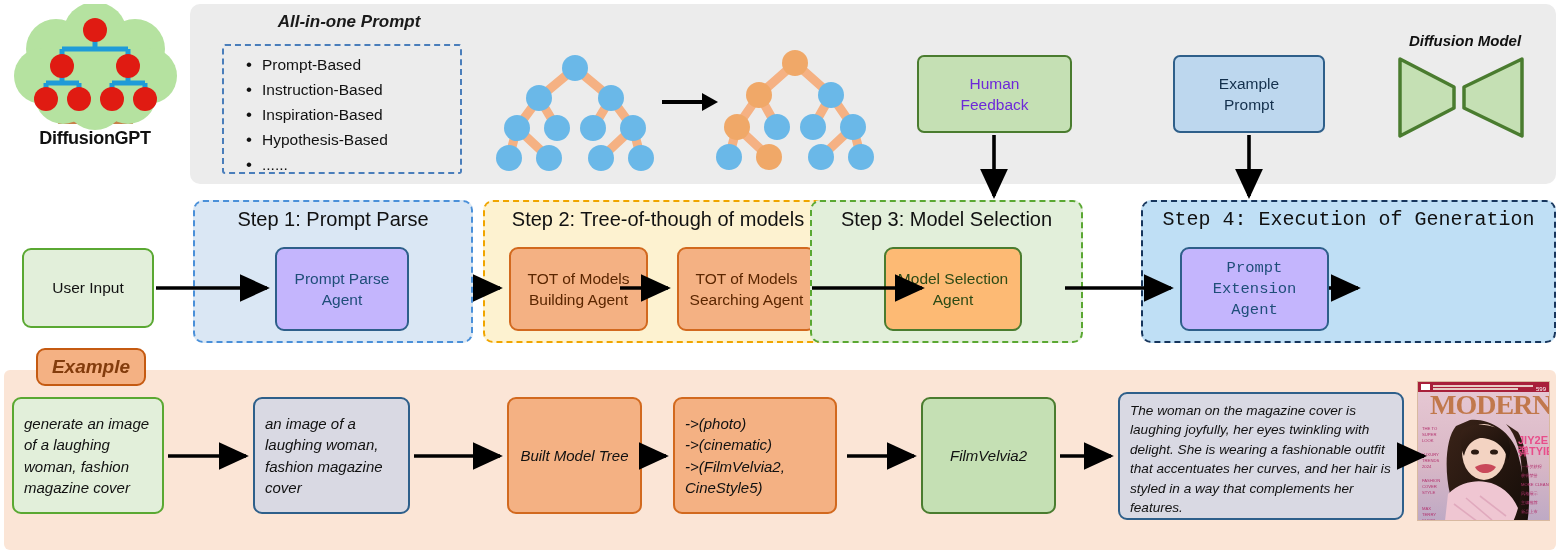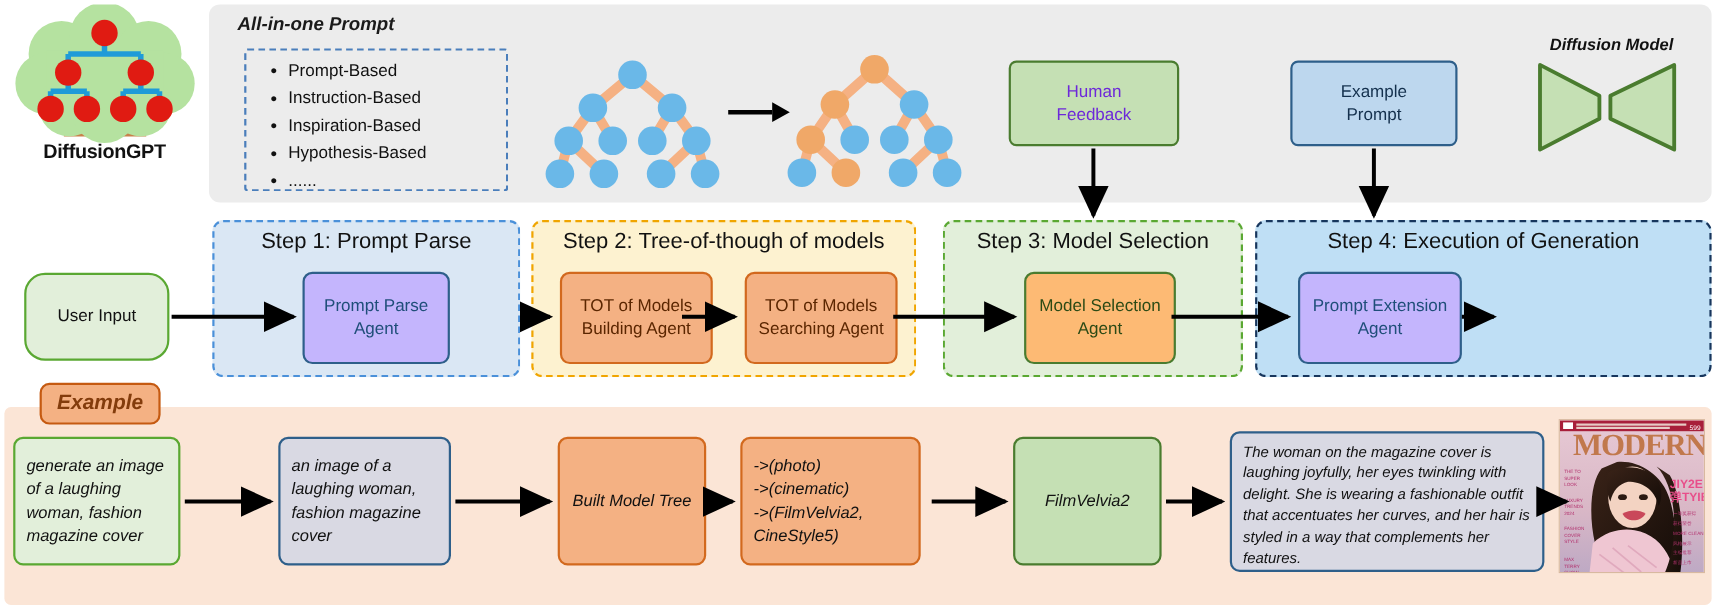--- a/index.html
+++ b/index.html
@@ -8,53 +8,53 @@
   .abs{position:absolute;box-sizing:border-box;}
 
   
   #header-panel{left:190px;top:4px;width:1366px;height:180px;background:#ececec;border-radius:10px;}
 
   
   #logo-wrap{left:8px;top:4px;width:175px;height:175px;}
   #logo-title{left:0px;top:128px;width:190px;text-align:center;font-size:18px;font-weight:bold;color:#111;letter-spacing:-0.3px;}
 
   
-  #aio-title{left:216px;top:12px;width:290px;text-align:left;font-size:17px;font-style:italic;font-weight:bold;color:#1a1a1a;}
+  #aio-title{left:204px;top:12px;width:290px;text-align:center;font-size:17px;font-style:italic;font-weight:bold;color:#1a1a1a;}
   #aio-box{left:222px;top:44px;width:240px;height:130px;border:2.5px dashed #4a7ebb;border-radius:3px;}
   #aio-list{left:236px;top:52px;width:230px;}
   .aio-item{font-size:15.5px;color:#111;line-height:25px;display:flex;align-items:center;}
   .aio-bullet{display:inline-block;width:26px;text-align:center;font-size:17px;}
 
   
   .treesvg{position:absolute;}
 
   
   .hdrbox{border-radius:7px;display:flex;align-items:center;justify-content:center;text-align:center;
           font-size:15.5px;line-height:21px;}
   #human-feedback{left:917px;top:55px;width:155px;height:78px;background:#c5e0b4;border:2px solid #4a7c2f;color:#6d28d9;}
   #example-prompt{left:1173px;top:55px;width:152px;height:78px;background:#bdd7ee;border:2px solid #2e5f8a;color:#14304d;}
   #diffusion-title{left:1370px;top:32px;width:190px;text-align:center;font-size:15px;font-style:italic;font-weight:bold;color:#111;}
 
   
   .steppanel{border-radius:10px;}
   .steptitle{position:absolute;left:0;right:0;top:6px;text-align:center;font-size:20px;color:#111;}
   #step1{left:193px;top:200px;width:280px;height:143px;background:#dae7f4;border:2.5px dashed #4a90d9;}
   #step2{left:483px;top:200px;width:350px;height:143px;background:#fdf2d0;border:2.5px dashed #f0a500;}
-  #step3{left:857px;top:200px;width:273px;height:143px;background:#e2efda;border:2.5px dashed #5aa832;padding-left:15px;}
-  #step4{left:1141px;top:200px;width:415px;height:143px;background:#bfdff5;border:2.5px dashed #17365d;}
+  #step3{left:810px;top:200px;width:273px;height:143px;background:#e2efda;border:2.5px dashed #5aa832;padding-left:15px;}
+  #step4{left:1141px;top:200px;width:415px;height:143px;background:#bfdff5;border:2.5px dashed #17365d;font-family:Liberation Mono, monospace;}
 
   .agentbox{position:absolute;border-radius:9px;display:flex;align-items:center;justify-content:center;
             text-align:center;font-size:15.5px;line-height:21px;}
   .blueagent{background:#c4b5fd;border:2.5px solid #2e5f8a;color:#1f4e79;text-align:center;}
   .orangeagent{background:#f4b183;border:2.5px solid #d2691e;color:#5b2600;}
   .greenagent{background:#fdba74;border:2.5px solid #4a7c2f;color:#2c4a15;}
 
   
   #user-input{left:22px;top:248px;width:132px;height:80px;background:#e2efda;border:2.5px solid #5aa832;
-              border-radius:19px;display:flex;align-items:center;justify-content:center;font-size:15.5px;color:#111;}
+              border-radius:9px;display:flex;align-items:center;justify-content:center;font-size:15.5px;color:#111;}
 
   
   #example-panel{left:4px;top:370px;width:1552px;height:180px;background:#fbe5d6;border-radius:6px;}
   #example-badge{left:36px;top:348px;width:110px;height:38px;background:#f4b183;border:2.5px solid #c55a11;
                  border-radius:9px;display:flex;align-items:center;justify-content:center;
                  font-size:19px;font-style:italic;font-weight:bold;color:#833c0c;}
 
   .exbox{position:absolute;border-radius:9px;font-size:15px;line-height:21.5px;font-style:italic;
          padding:8px 10px;display:flex;align-items:center;}
   #ex1{left:12px;top:397px;width:152px;height:117px;background:#e2efda;border:2.5px solid #5aa832;color:#111;}

